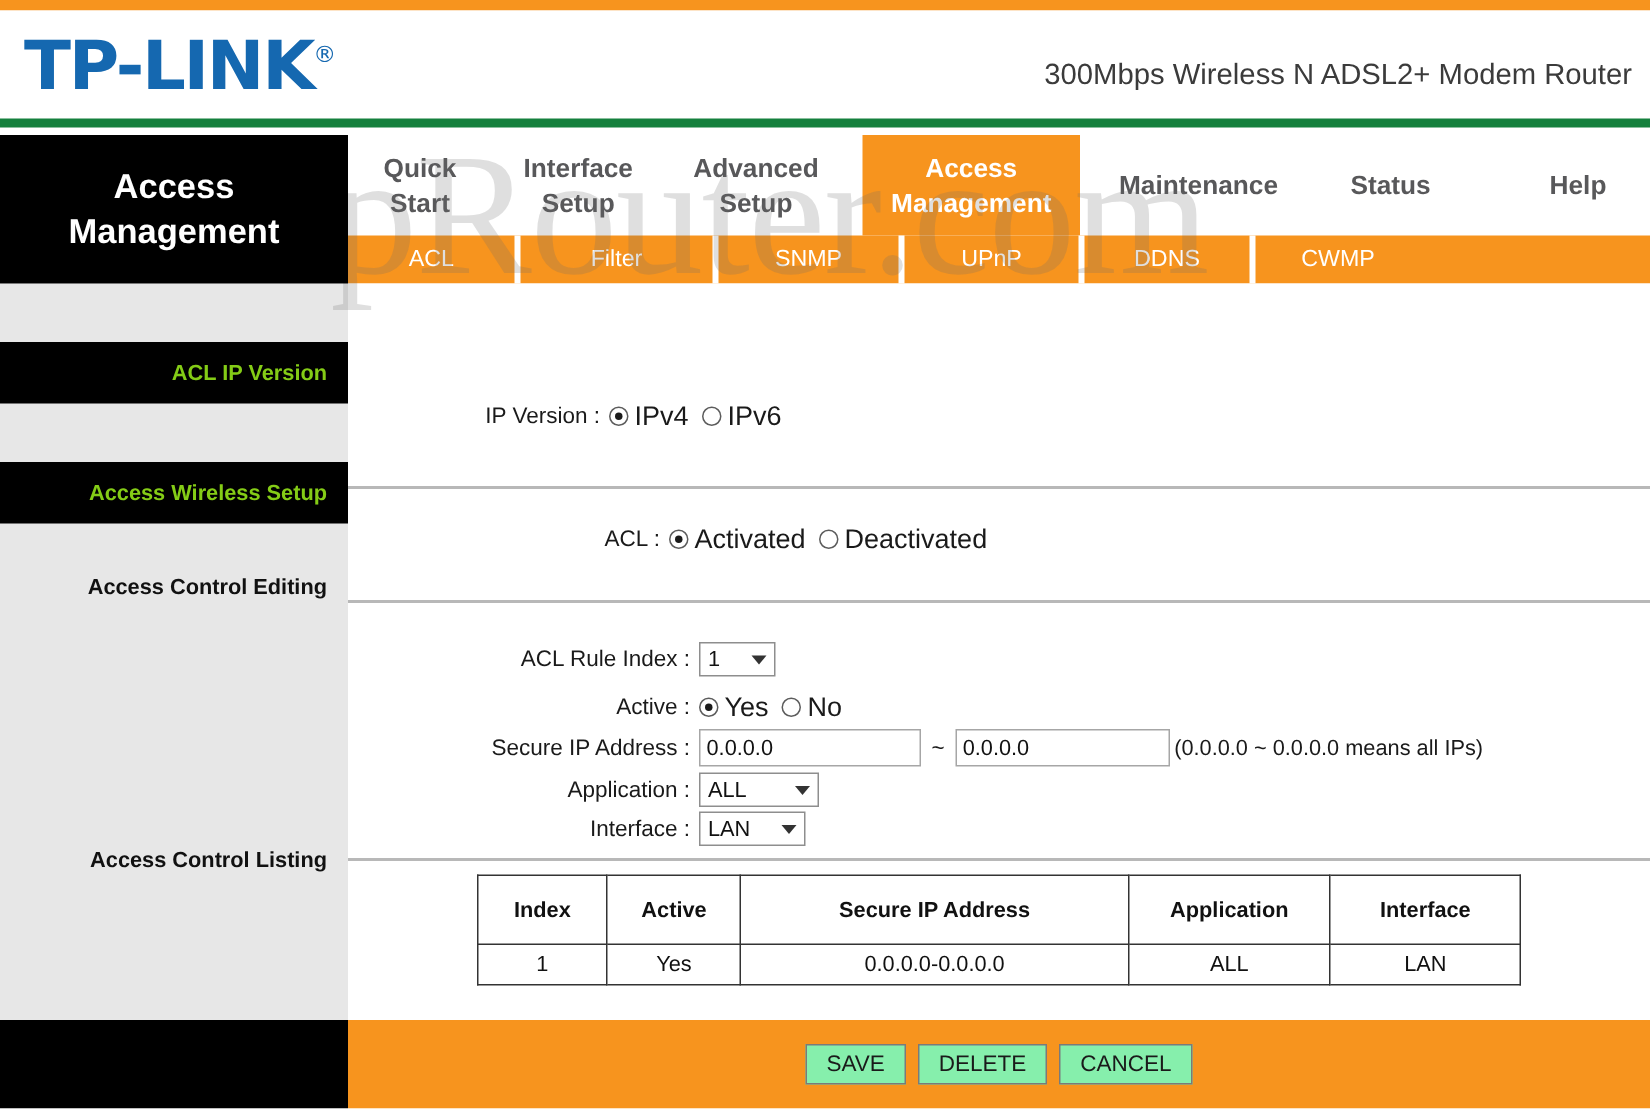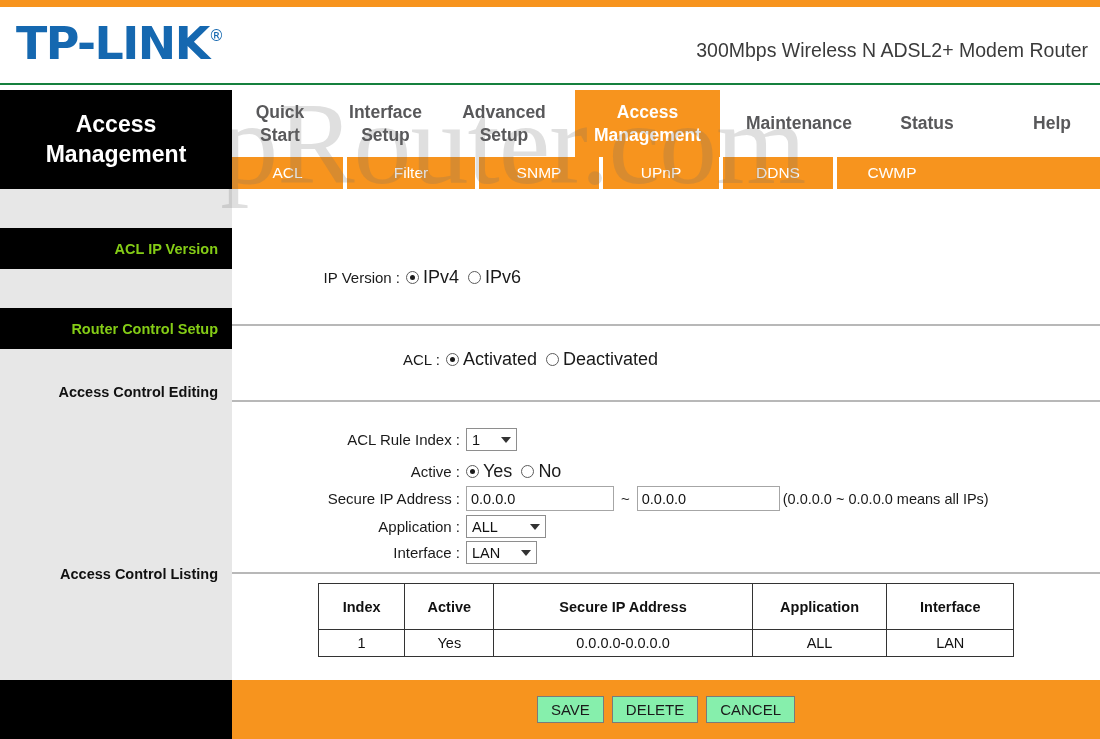--- a/index.html
+++ b/index.html
@@ -23,21 +23,21 @@
     width: 1100px; height: 7px;
     background: #f7941e;
   }
 
   
   .masthead {
     position: absolute;
     left: 0; top: 7px;
     width: 1100px; height: 78px;
     background: #ffffff;
-    border-bottom: 2px solid #15803d;
+    border-bottom: 6px solid #15803d;
     box-sizing: border-box;
   }
   .logo {
     position: absolute;
     left: 16px; top: 10px;
     font-size: 45px;
     font-weight: bold;
     letter-spacing: -1.5px;
     color: #1568b0;
     font-family: "DejaVu Sans", sans-serif;
@@ -397,21 +397,21 @@
     <div class="subdiv" style="left:601px;"></div>
     <div class="subtab" style="left:605px;width:110px;">CWMP</div>
   </div>
 </div>
 
 <div class="content">
 
   <div class="railbg"></div>
 
   <div class="rail-black" style="top:39px;height:41px;">ACL IP Version</div>
-  <div class="rail-black" style="top:119px;height:41px;">Router Control Setup</div>
+  <div class="rail-black" style="top:119px;height:41px;">Access Wireless Setup</div>
   <div class="rail-plain" style="top:190px;height:26px;">Access Control Editing</div>
   <div class="rail-plain" style="top:372px;height:26px;">Access Control Listing</div>
 
   <div class="divider" style="top:135px;"></div>
   <div class="divider" style="top:211px;"></div>
   <div class="divider" style="top:383px;"></div>
 
   <div class="frow" style="left:300px; top:78px;">
     <div class="flabel" style="width:100px;">IP Version :</div>
     <div class="radio-wrap">

